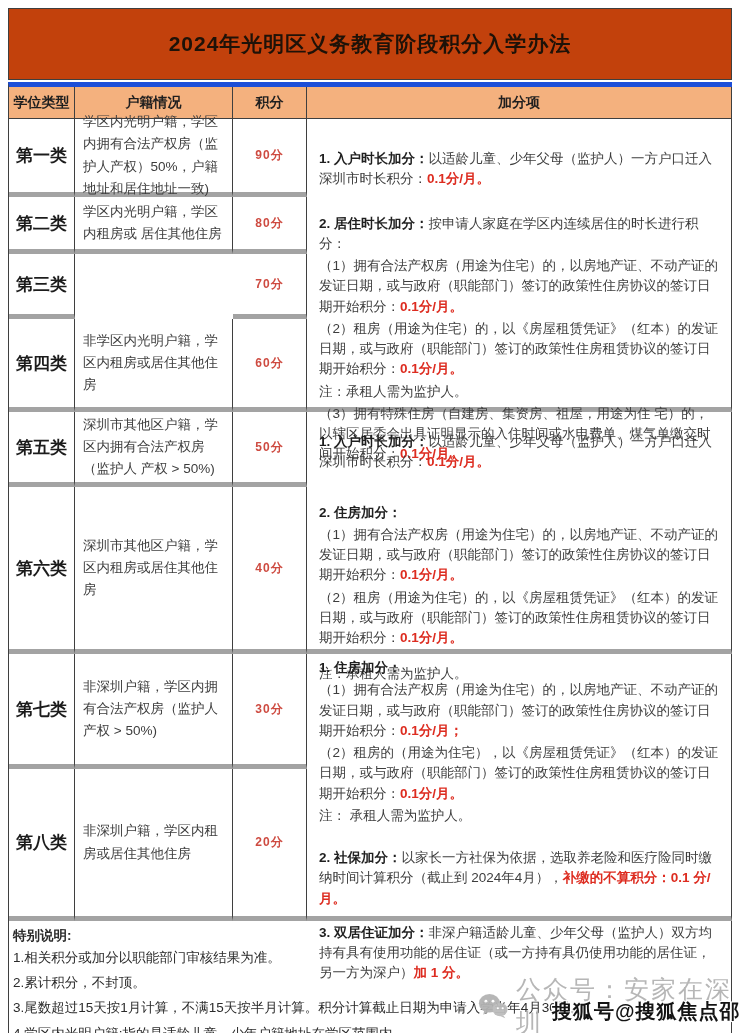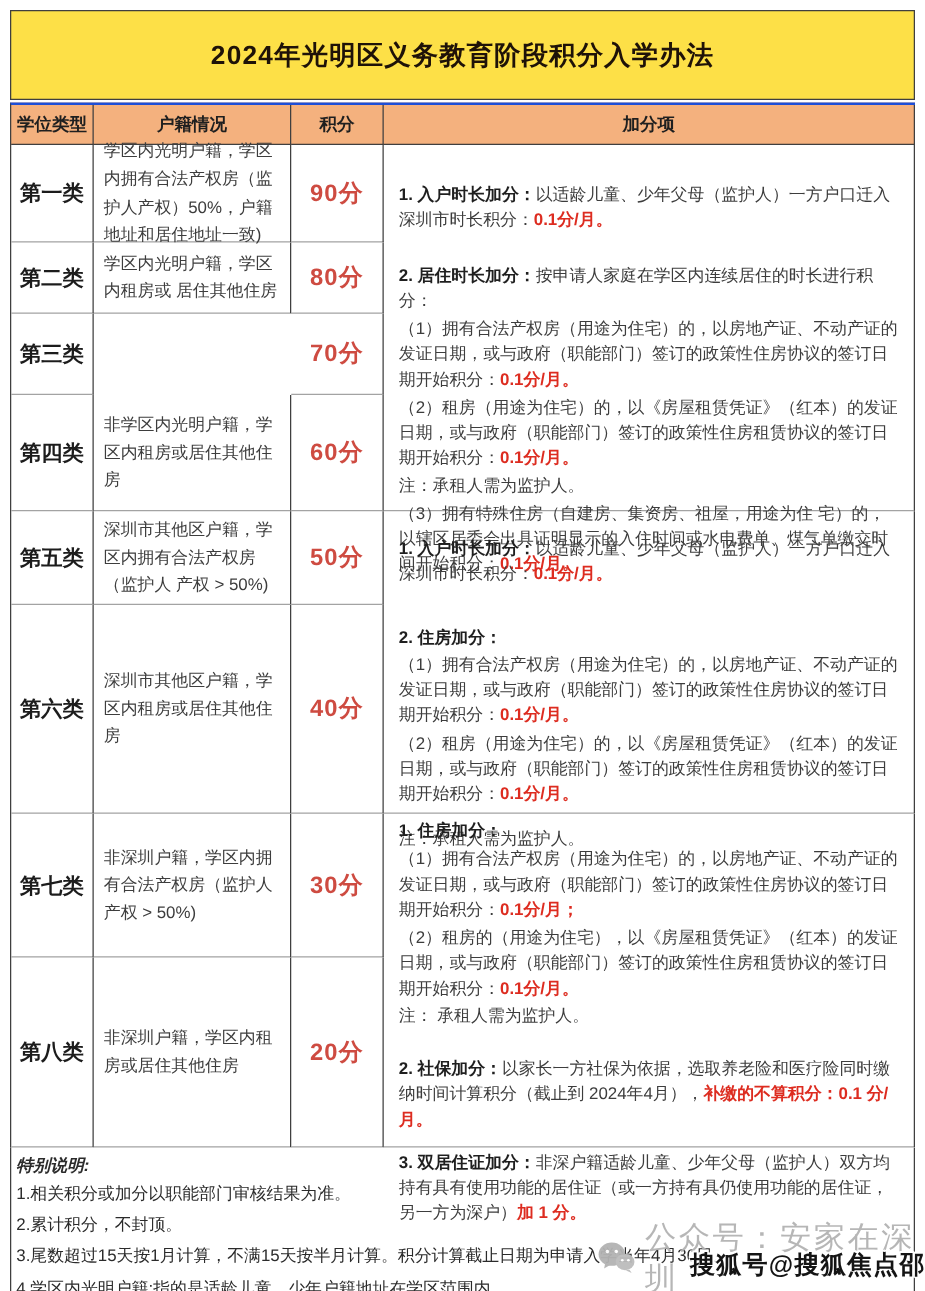--- a/index.html
+++ b/index.html
@@ -5,56 +5,56 @@
   html,body{margin:0;padding:0;background:#ffffff;}
   body{
     width:740px;height:1033px;overflow:hidden;position:relative;
     font-family:"Liberation Sans","DejaVu Sans",sans-serif;
     -webkit-font-smoothing:antialiased;
   }
   .page{position:absolute;left:8px;top:8px;width:724px;}
 
   
   .title-bar{
-    height:70px;border:1px solid #3f3f3f;background:#fde047;
+    height:70px;border:1px solid #3f3f3f;background:#c2410c;
     display:flex;align-items:center;justify-content:center;
   }
   .title-bar h1{
     margin:0;font-size:21px;font-weight:bold;color:#1e1208;letter-spacing:1px;
   }
 
   
   .hdr{
     margin-top:2px;display:grid;grid-template-columns:66px 158px 74px 1fr;
-    border-top:2px solid #1d4ed8;border-left:1px solid #3f3f3f;background:#F4B17E;
+    border-top:5px solid #1d4ed8;border-left:1px solid #3f3f3f;background:#F4B17E;
   }
   .hdr .cell{
     height:32px;display:flex;align-items:center;justify-content:center;
     font-size:14px;font-weight:bold;color:#1f1f1f;
     border-right:1px solid #3f3f3f;border-bottom:1px solid #3f3f3f;
   }
 
   
   .grid{
     display:grid;grid-template-columns:66px 158px 74px 1fr;
     grid-template-rows:78px 57px 65px 93px 75px 167px 115px 152px;
     border-left:1px solid #3f3f3f;background:#fff;
   }
-  .cell{border-right:1px solid #3f3f3f;border-bottom:1px solid #a3a3a3;box-sizing:border-box;}
+  .cell{border-right:1px solid #3f3f3f;border-bottom:5px solid #a3a3a3;box-sizing:border-box;}
   .cat{
     display:flex;align-items:center;justify-content:center;
     font-size:17px;font-weight:bold;color:#1c1c1c;
   }
   .hh{
     display:flex;align-items:center;
     padding:4px 6px 4px 8px;font-size:13.5px;line-height:1.65;color:#3d3d3d;
   }
   .score{
     display:flex;align-items:center;justify-content:center;
-    font-size:19px;font-weight:bold;color:#CE4B41;letter-spacing:1px;
+    font-size:12px;font-weight:bold;color:#CE4B41;letter-spacing:1px;
   }
   .bonus{
     grid-column:4;padding:10px 12px;font-size:13.5px;line-height:1.5;color:#3d3d3d;
   }
   .bonus p{margin:0 0 2px 0;}
   .seg-b{font-weight:bold;color:#1f1f1f;}
   .seg-rb{font-weight:bold;color:#DD2C20;}
 
   .blockA{grid-row:1/5;padding-top:30px;}
   .blockA .p0{margin-bottom:24px;}
@@ -63,21 +63,21 @@
   .blockB .p3{margin-bottom:16px;}
   .blockC{grid-row:7/9;padding-top:4px;}
   .blockC .p3{margin-bottom:22px;}
   .blockC .p4{margin-bottom:14px;}
 
   
   .notes{
     border-left:1px solid #3f3f3f;border-right:1px solid #3f3f3f;
     padding:4px 6px 0 4px;color:#2b2b2b;font-size:13.5px;
   }
-  .notes .nt{font-weight:bold;margin:2px 0 4px 0;font-style:italic;}
+  .notes .nt{font-weight:bold;margin:2px 0 4px 0;}
   .notes .ni{margin:0 0 7px 0;line-height:1.35;}
 
   
   .wm-wechat{
     position:absolute;left:478px;top:973px;display:flex;align-items:center;gap:8px;
     color:#b3b3b3;font-size:25px;letter-spacing:2px;opacity:.95;pointer-events:none;
   }
   .wm-sohu{
     position:absolute;left:552px;top:998px;
     font-size:20px;font-weight:bold;color:#141414;letter-spacing:1px;

